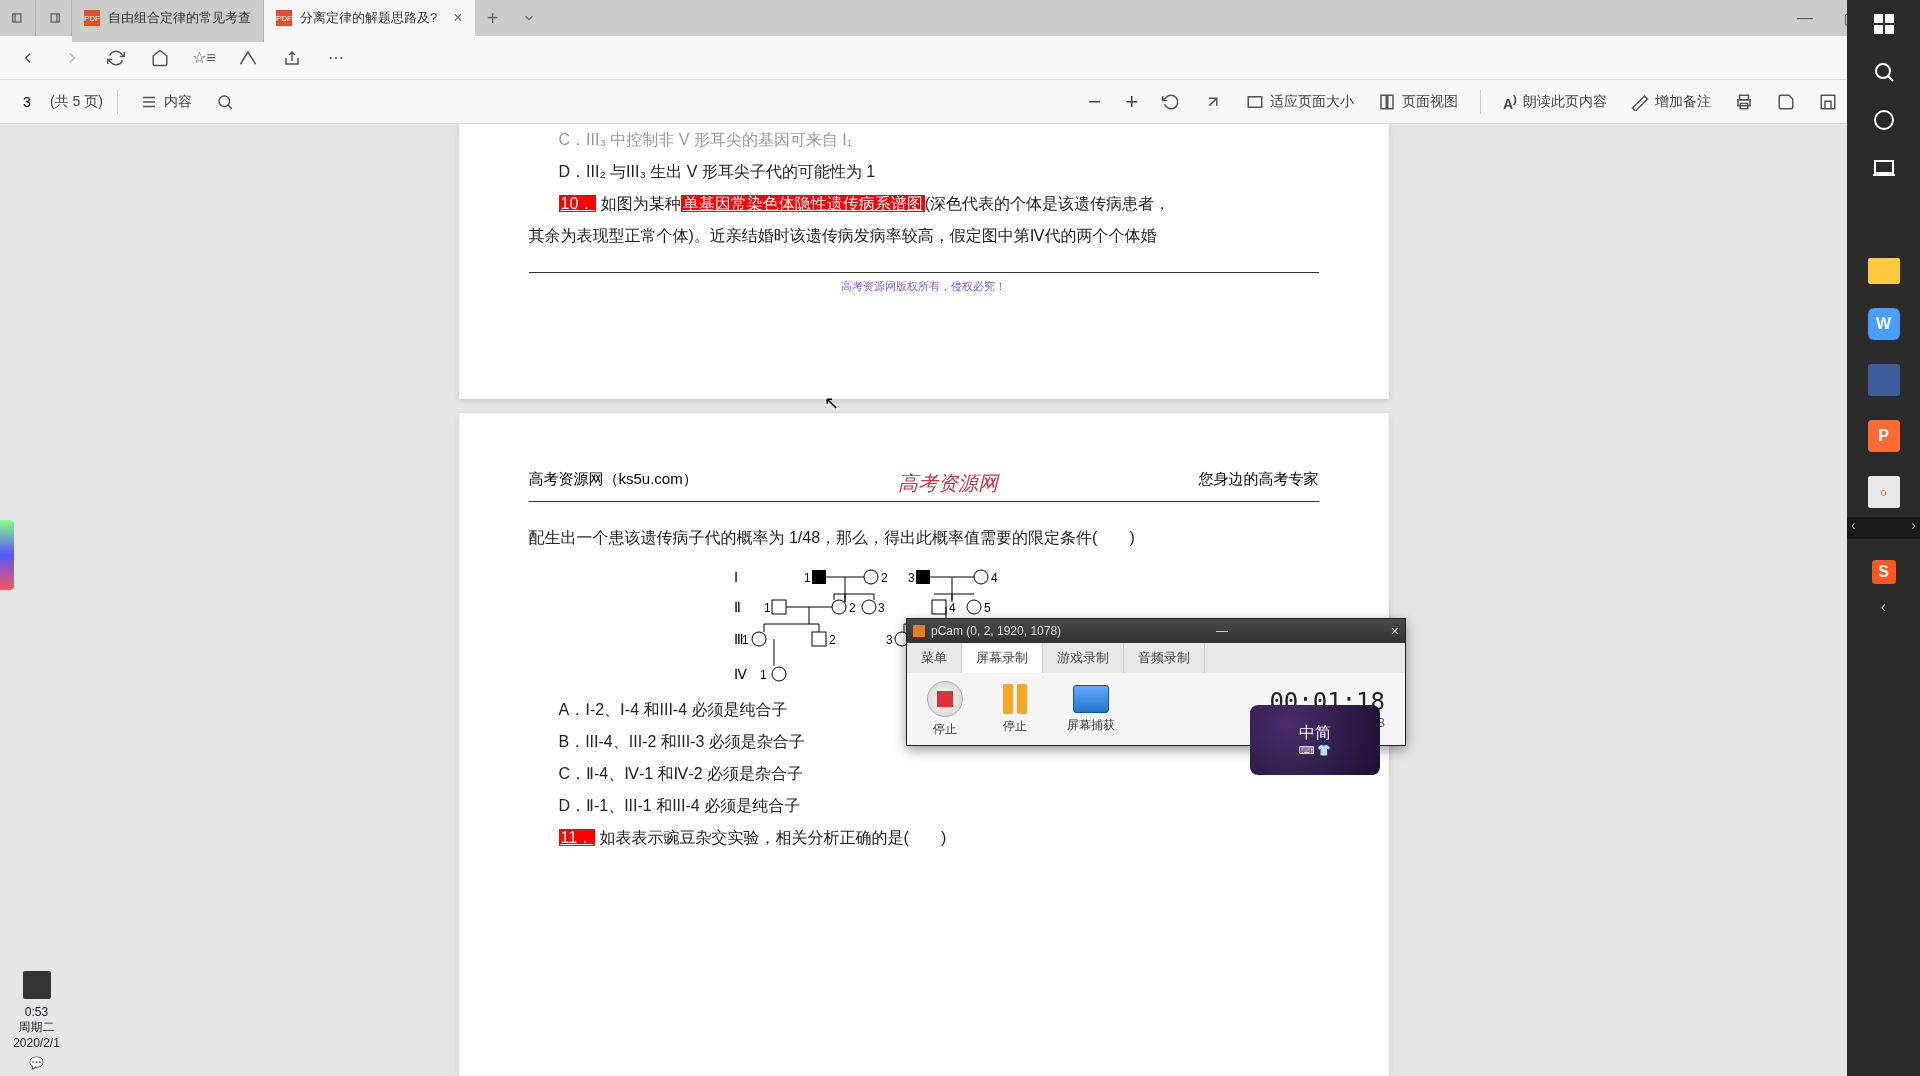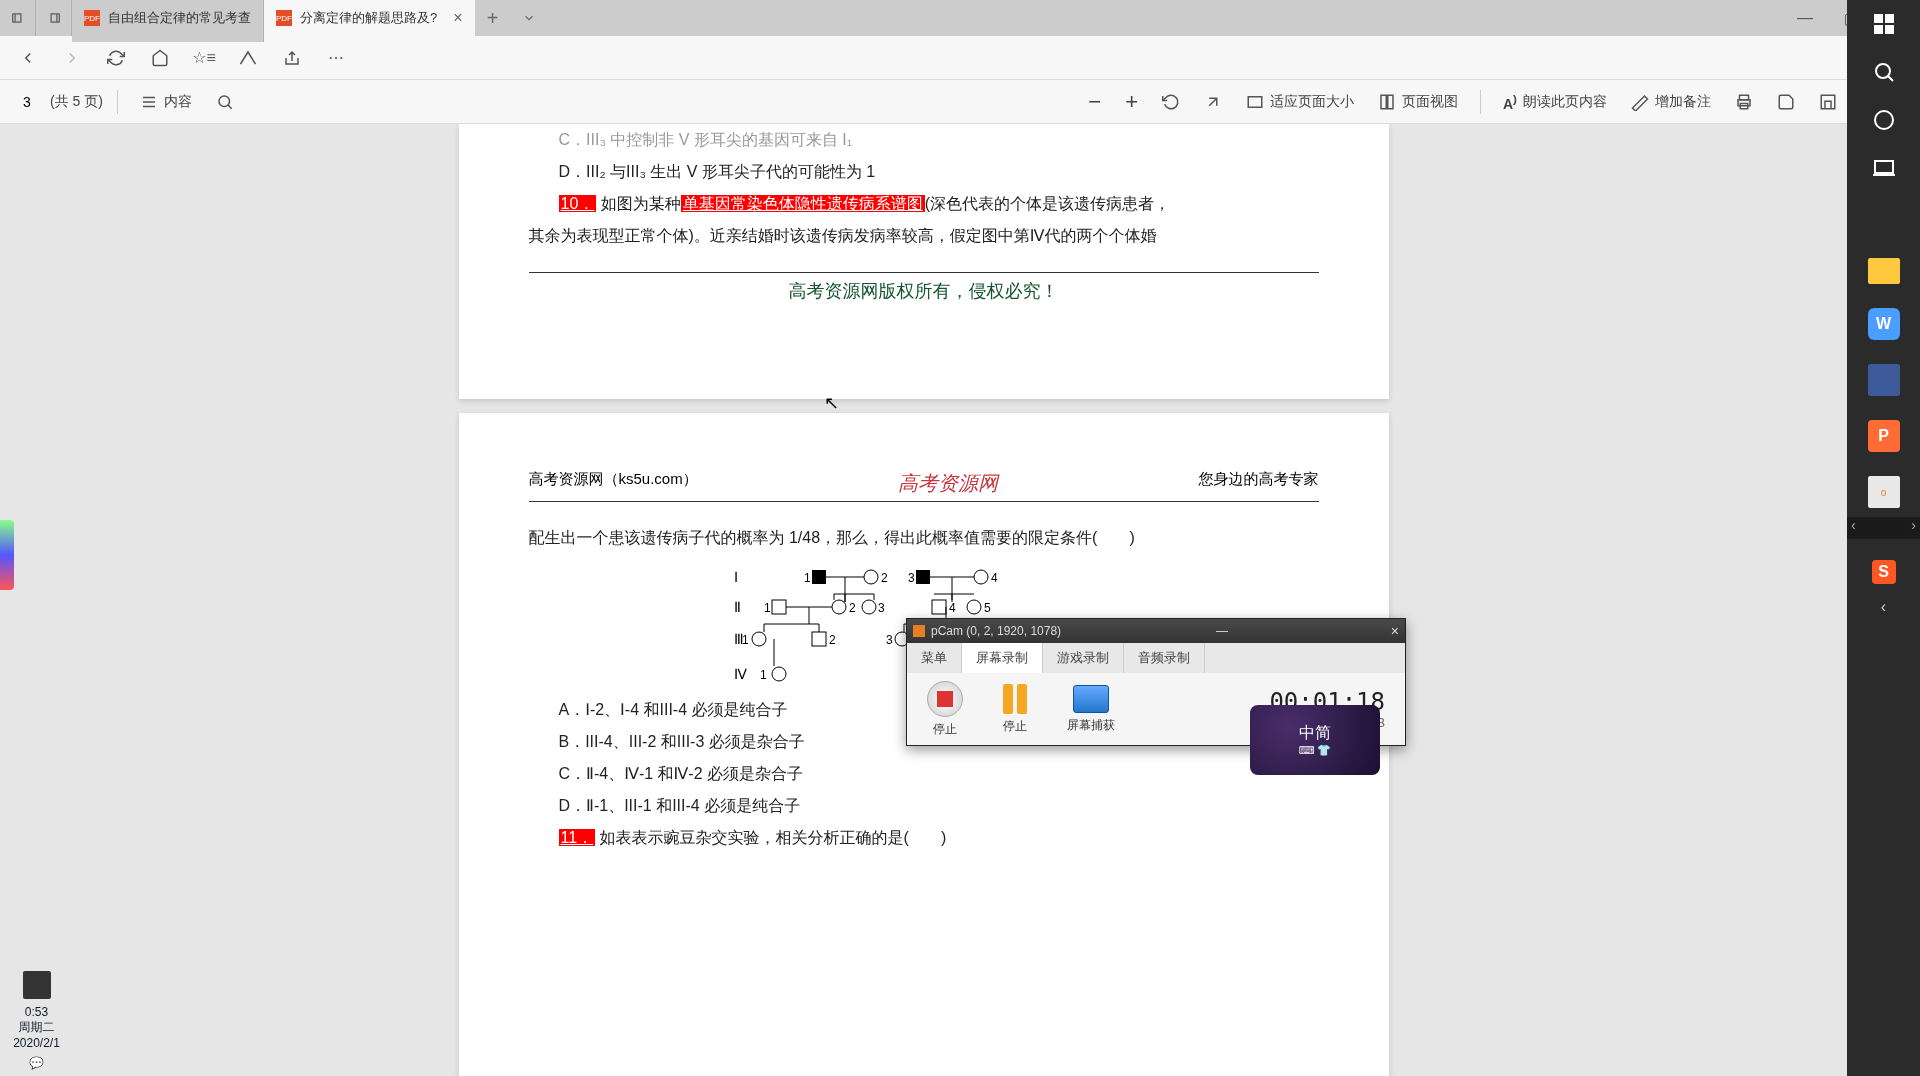--- a/index.html
+++ b/index.html
@@ -34,21 +34,21 @@
 .spacer { flex: 1; }
 
 
 .viewer { position: absolute; top: 124px; left: 0; right: 73px; bottom: 0; background: #e6e6e6; overflow: hidden; }
 .page { background: white; width: 930px; margin: 0 auto; padding: 30px 70px; position: relative; box-shadow: 0 2px 6px rgba(0,0,0,0.15); }
 .page1 { height: 275px; }
 .page-gap { height: 14px; }
 .page2 { height: 700px; }
 .content-line { font-size: 16px; line-height: 2.0; color: #222; }
 .highlight-red { background: #ff0000; color: white; padding: 0 2px; text-decoration: underline; }
-.footer-line { border-top: 1px solid #333; margin-top: 20px; padding-top: 6px; text-align: center; color: #14532d; font-size: 18px; }
+.footer-line { border-top: 1px solid #333; margin-top: 20px; padding-top: 6px; text-align: center; color: #8b5cf6; font-size: 11px; }
 .header-row { display: flex; justify-content: space-between; border-bottom: 1px solid #333; padding-bottom: 4px; margin-bottom: 20px; font-size: 15px; margin-top: 27px; }
 .header-center { color: #c8373e; font-family: KaiTi, serif; font-size: 20px; font-style: italic; }
 .pedigree { margin: 10px auto; width: 500px; height: 120px; position: relative; font-size: 14px; }
 
 
 .win-sidebar { position: absolute; right: 0; top: 0; width: 73px; height: 100%; background: #2b2b2b; display: flex; flex-direction: column; align-items: center; padding-top: 12px; gap: 24px; }
 .win-sidebar .wicon { width: 24px; height: 24px; color: white; display:flex; align-items:center; justify-content:center;}
 .win-sidebar-bottom { position:absolute; bottom:0; width:73px; color:#0f172a; font-size:12px; text-align:center; padding:6px 0; }
 
 

